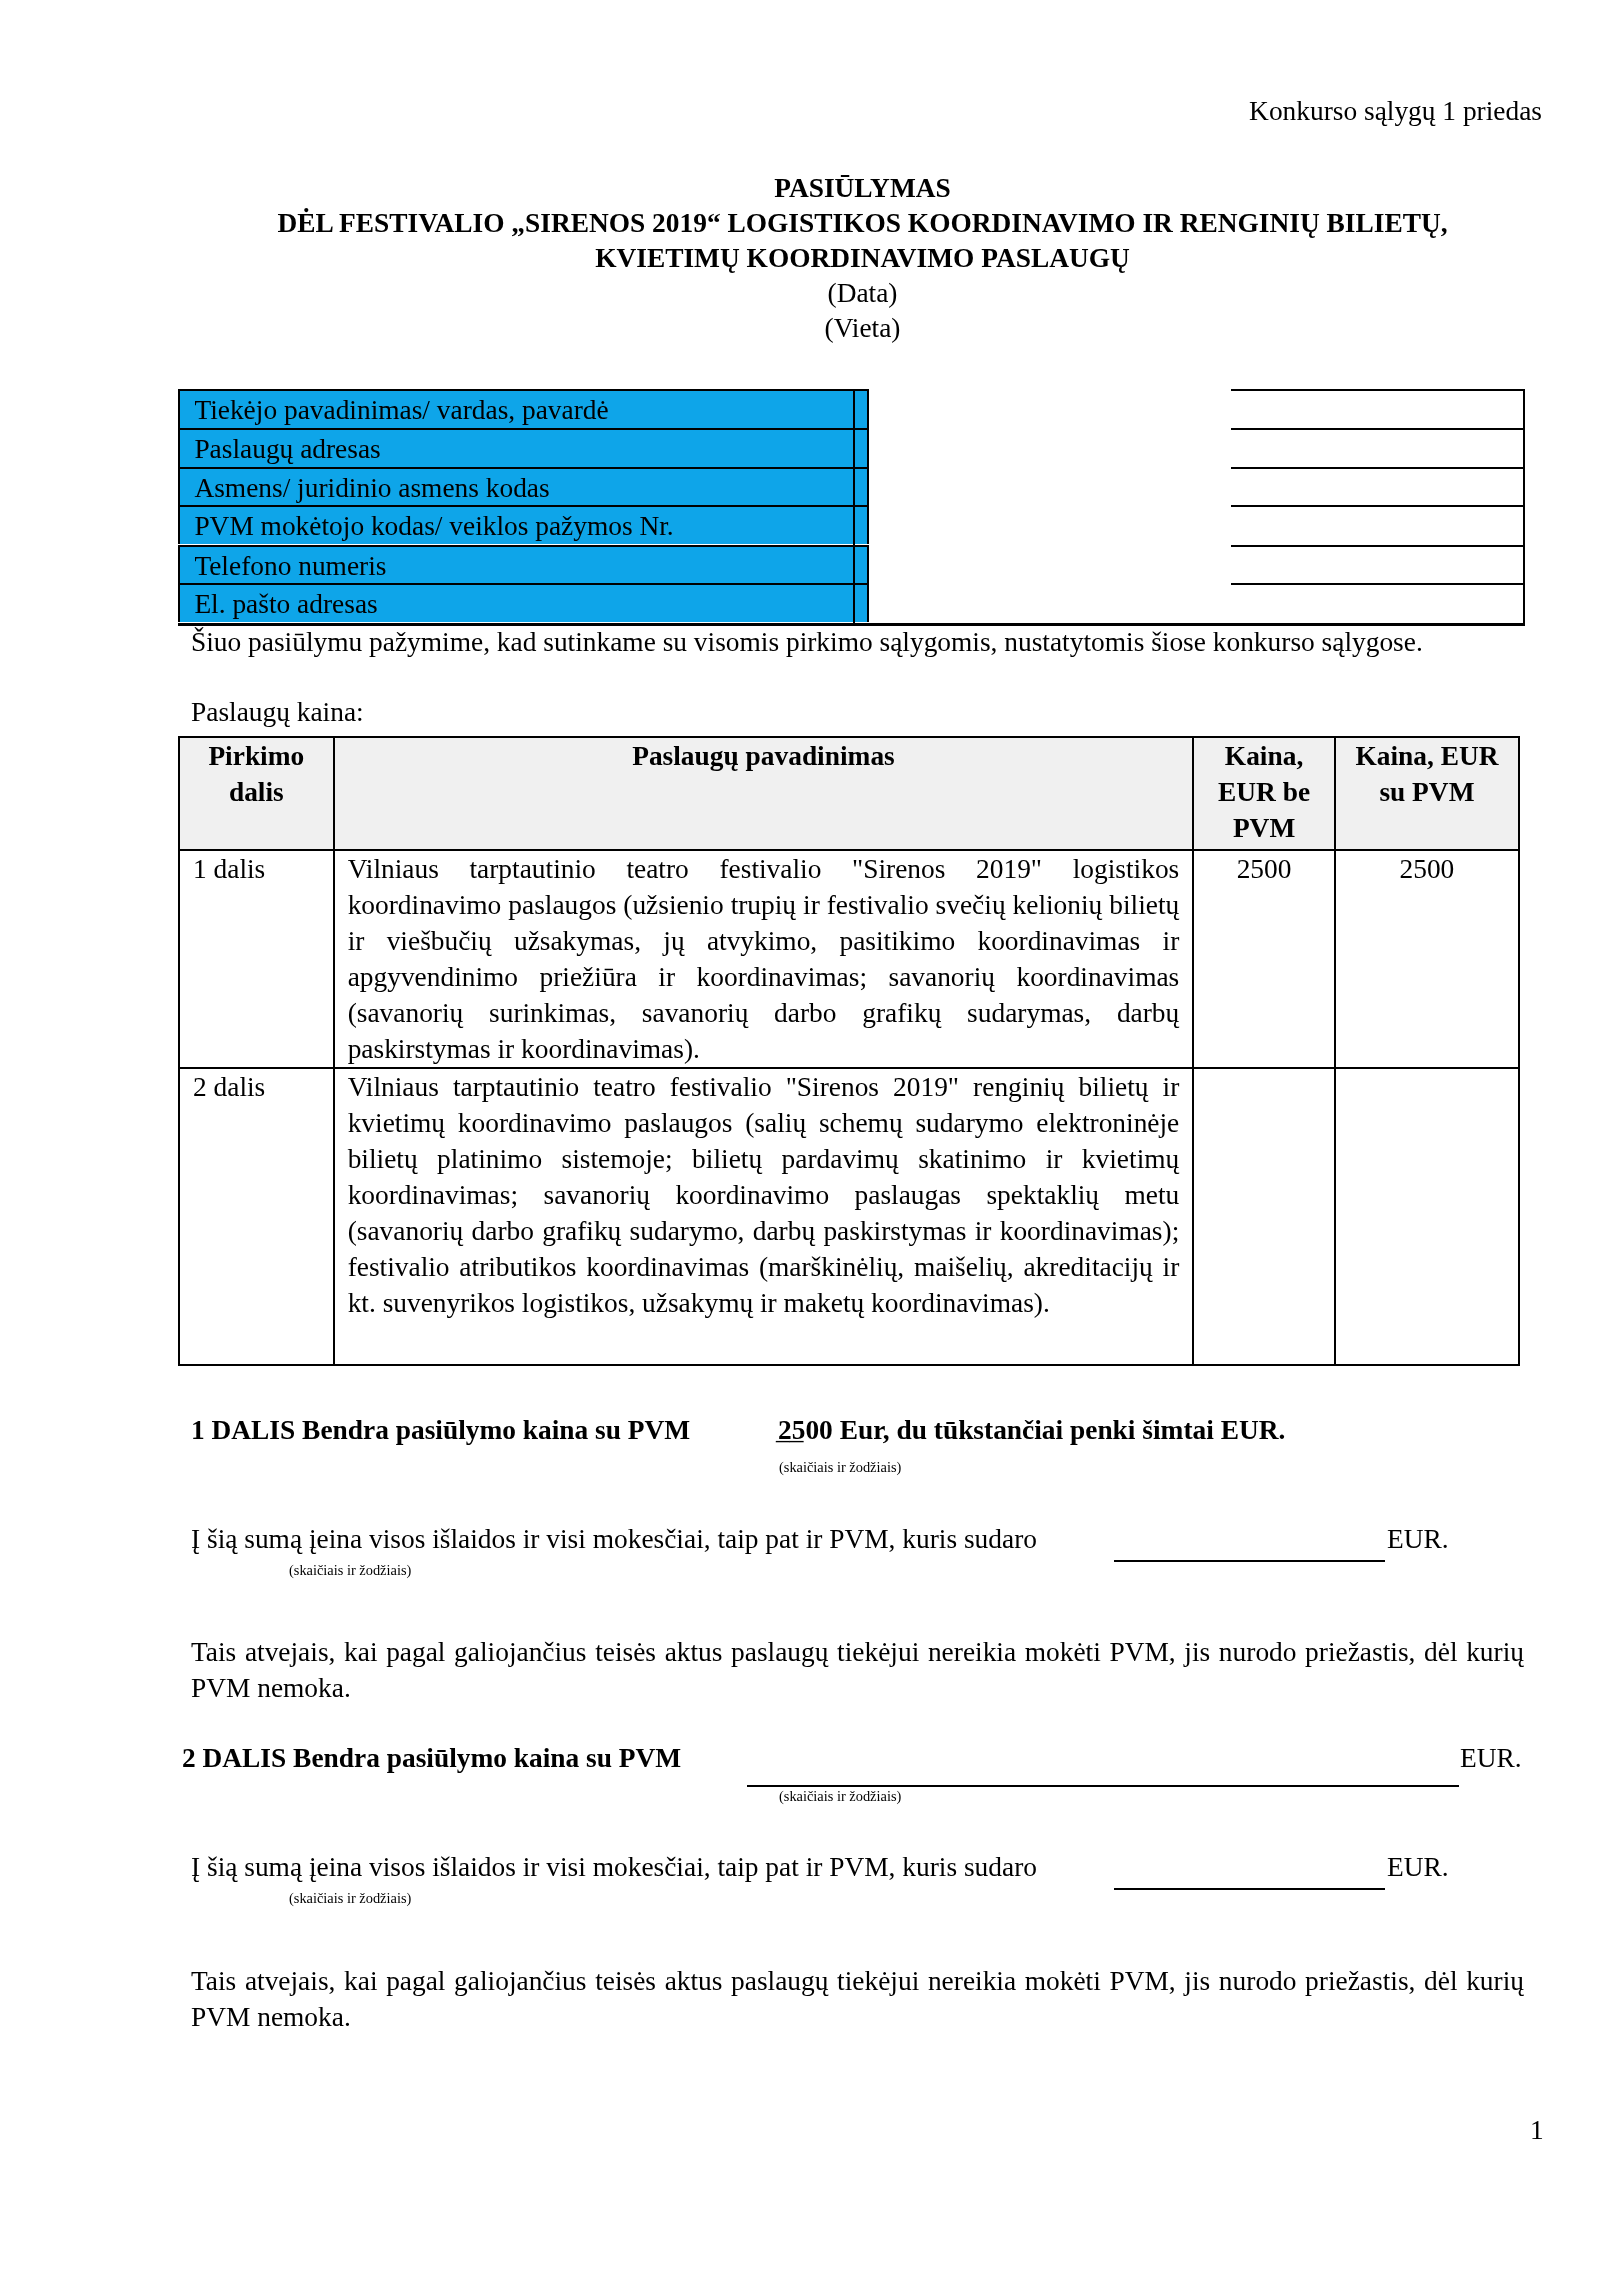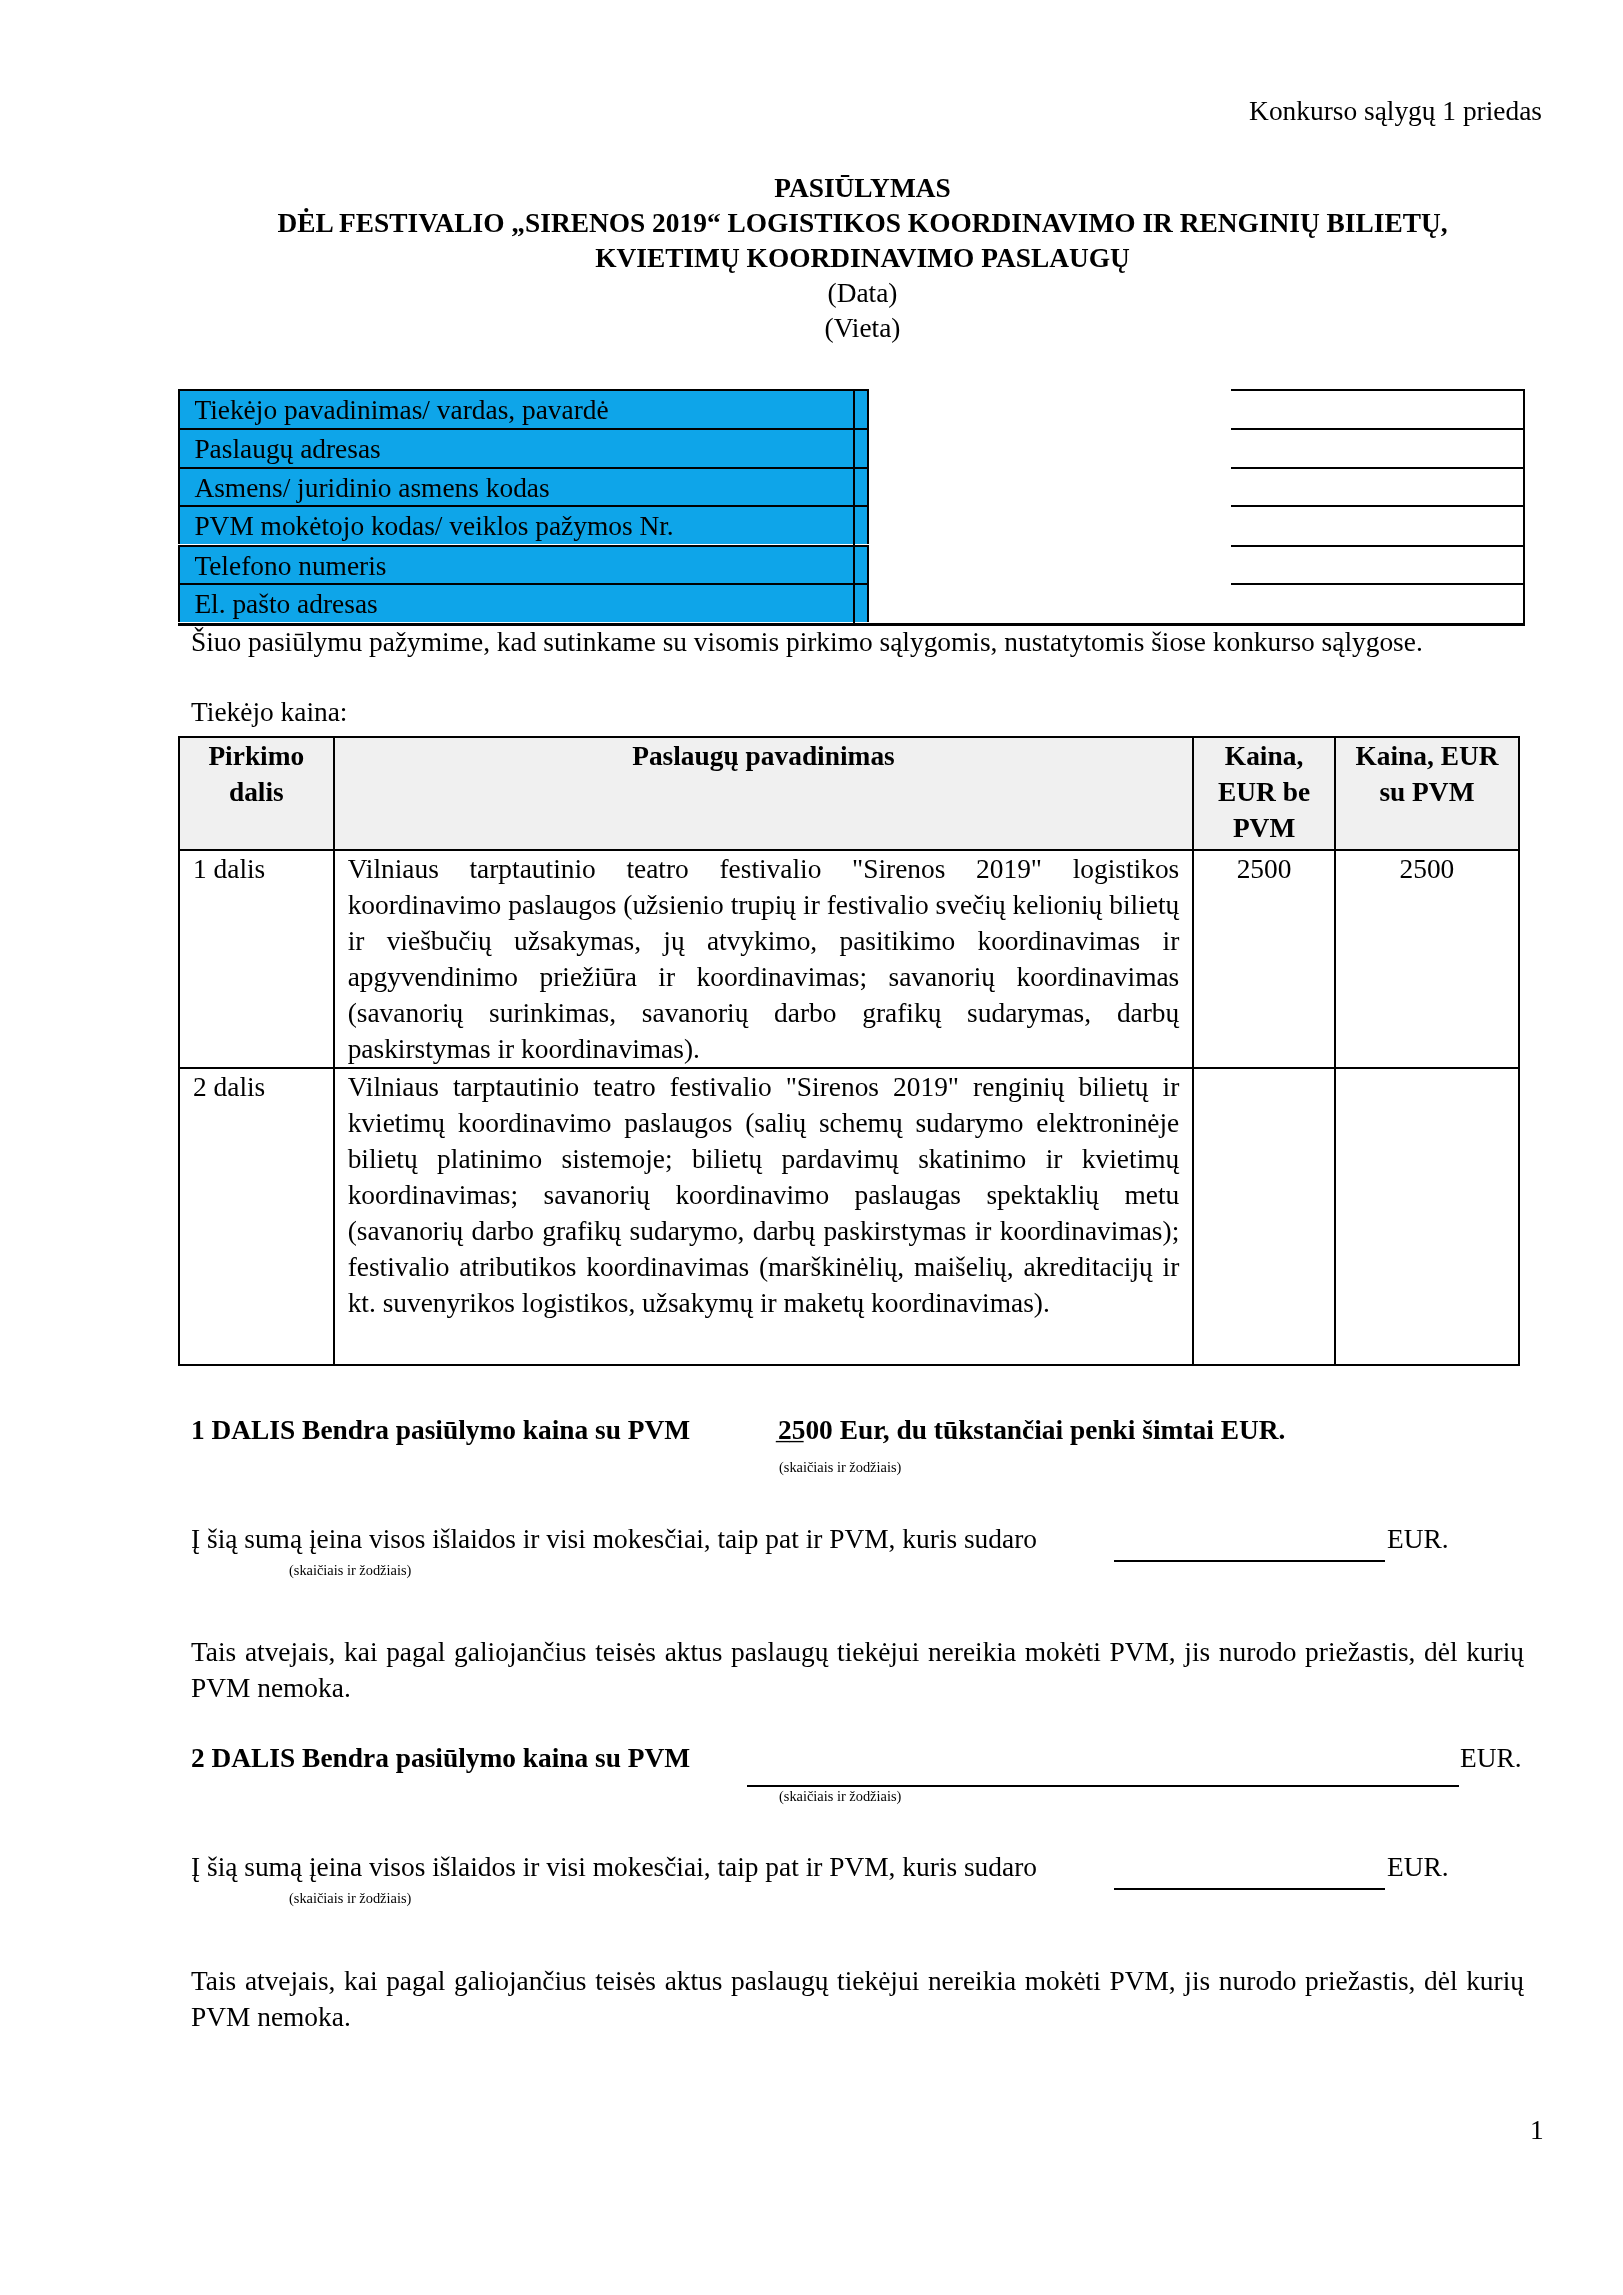--- a/index.html
+++ b/index.html
@@ -95,21 +95,21 @@
     <div class="sup-label">El. pašto adresas</div>
     <div class="sup-line" style="top:0"></div>
   </div>
   <div class="sup-vert-mid"></div>
   <div class="sup-vert-right"></div>
   <div class="sup-bottom"></div>
 </div>
 
 <div class="abs agree">Šiuo pasiūlymu pažymime, kad sutinkame su visomis pirkimo sąlygomis, nustatytomis šiose konkurso sąlygose.</div>
 
-<div class="abs price-caption">Tiekėjo kaina:</div>
+<div class="abs price-caption">Paslaugų kaina:</div>
 
 <table class="svc-table">
   <tbody>
       <tr style="height:113px">
     <th class="left col1"><span>Pirkimo dalis</span></th>
     <th class="center col2"><span>Paslaugų pavadinimas</span></th>
     <th class="center col3"><span>Kaina, EUR be PVM</span></th>
     <th class="center col4"><span>Kaina, EUR su PVM</span></th>
   </tr>
   <tr style="height:199px">
@@ -132,21 +132,21 @@
 <div class="abs" style="left:778px; top:1417px;font-weight:bold;">2500 Eur, du tūkstančiai penki šimtai EUR.</div>
 <div class="abs hint" style="left:779px; top:1460px;">(skaičiais ir žodžiais)</div>
 
 <div class="abs" style="left:191px; top:1526px;">Į šią sumą įeina visos išlaidos ir visi mokesčiai, taip pat ir PVM, kuris sudaro</div>
 <div class="line" style="left:1114px; top:1560px; width:271px;"></div>
 <div class="abs" style="left:1387px; top:1526px;">EUR.</div>
 <div class="abs hint" style="left:289px; top:1563px;">(skaičiais ir žodžiais)</div>
 
 <div class="abs para" style="top:1634px;">Tais atvejais, kai pagal galiojančius teisės aktus paslaugų tiekėjui nereikia mokėti PVM, jis nurodo priežastis, dėl kurių PVM nemoka.</div>
 
-<div class="abs b" style="left:191px; top:1745px;">2 DALIS Bendra pasiūlymo kaina su PVM</div>
+<div class="abs b" style="left:182px; top:1745px;">2 DALIS Bendra pasiūlymo kaina su PVM</div>
 <div class="line" style="left:747px; top:1785px; width:712px;"></div>
 <div class="abs" style="left:1460px; top:1745px;">EUR.</div>
 <div class="abs hint" style="left:779px; top:1789px;">(skaičiais ir žodžiais)</div>
 
 <div class="abs" style="left:191px; top:1854px;">Į šią sumą įeina visos išlaidos ir visi mokesčiai, taip pat ir PVM, kuris sudaro</div>
 <div class="line" style="left:1114px; top:1888px; width:271px;"></div>
 <div class="abs" style="left:1387px; top:1854px;">EUR.</div>
 <div class="abs hint" style="left:289px; top:1891px;">(skaičiais ir žodžiais)</div>
 
 <div class="abs para" style="top:1963px;">Tais atvejais, kai pagal galiojančius teisės aktus paslaugų tiekėjui nereikia mokėti PVM, jis nurodo priežastis, dėl kurių PVM nemoka.</div>

